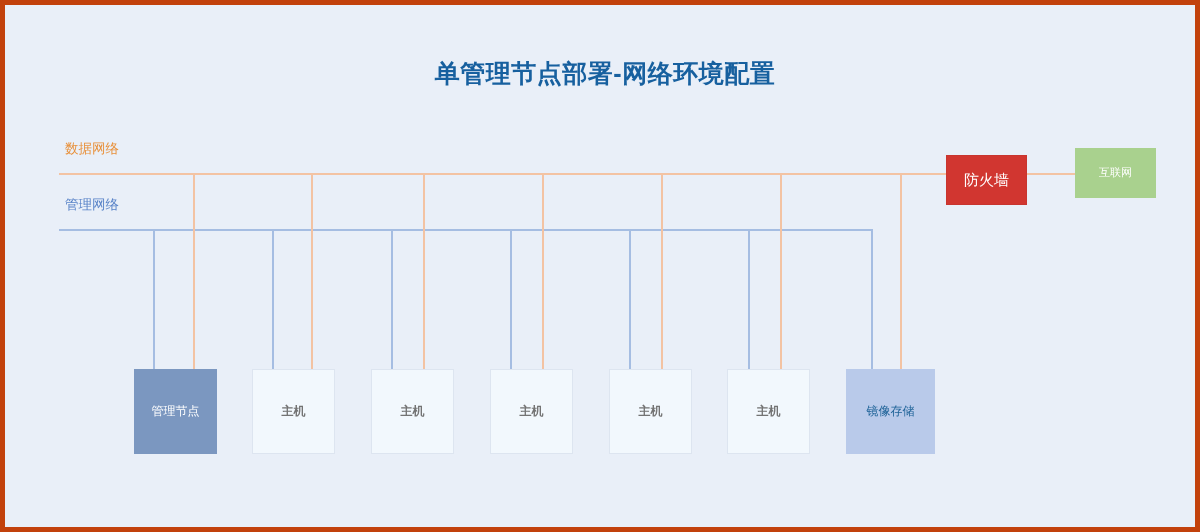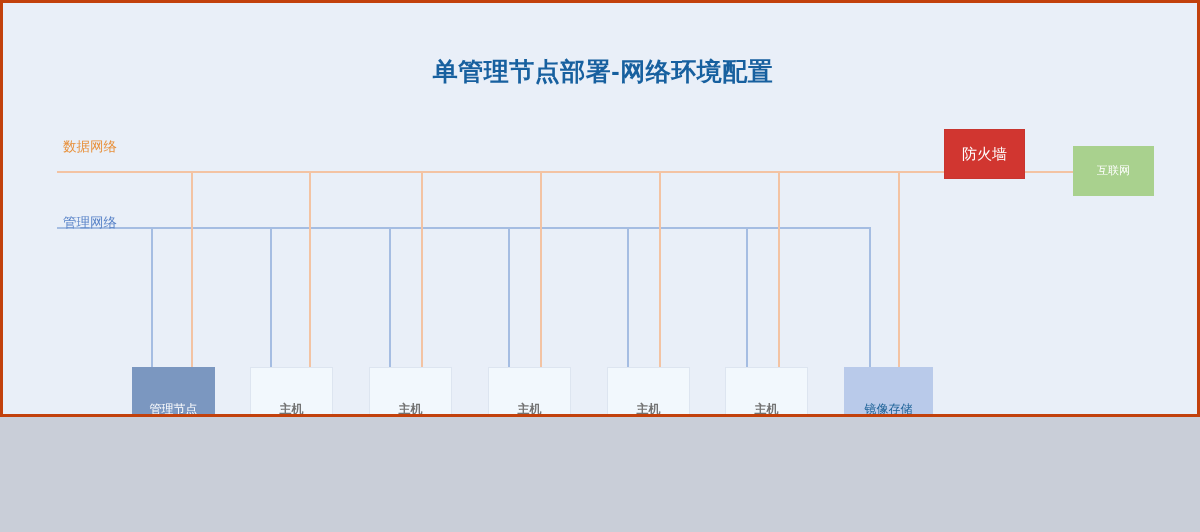--- a/index.html
+++ b/index.html
@@ -11,23 +11,23 @@
     width: 1200px;
     height: 532px;
     overflow: hidden;
     font-family: "Liberation Sans", "DejaVu Sans", sans-serif;
     background: #c9ced8;
   }
 
   #diagram-root {
     position: relative;
     width: 1200px;
-    height: 417px;
+    height: 532px;
     box-sizing: border-box;
-    border: 3px solid #c2410c;
+    border: 5px solid #c2410c;
     background: #e9eff8;
     overflow: hidden;
   }
 
   
   .diagram-title {
     position: absolute;
     left: 0;
     top: 52px;
     width: 1200px;
@@ -56,21 +56,20 @@
     position: absolute;
     font-size: 13.5px;
     white-space: nowrap;
     font-family: Liberation Serif, serif;
   }
   .bus-label-data {
     color: #e8913c;
   }
   .bus-label-mgmt {
     color: #5a84c8;
-    margin-top: 20px;
   }
 
   
   .drop {
     position: absolute;
     width: 2px;
   }
   .drop-data {
     background: #f3c3a3;
   }
@@ -167,21 +166,21 @@
       </div>
       <div class="node node-host" style="left: 722px; top: 364px; width: 83px; height: 85px;">
         <span>主机</span>
       </div>
       <div class="node node-storage" style="left: 841px; top: 364px; width: 89px; height: 85px;">
         <span>镜像存储</span>
       </div>
     </div>
 
   <div id="edge-nodes-layer">
-      <div class="node node-firewall" style="left: 941px; top: 126px; width: 81px; height: 50px;">
+      <div class="node node-firewall" style="left: 941px; top: 150px; width: 81px; height: 50px;">
         <span>防火墙</span>
       </div>
       <div class="node node-internet" style="left: 1070px; top: 143px; width: 81px; height: 50px;">
         <span>互联网</span>
       </div>
     </div>
 
   <div id="links-layer">
       <div class="bus bus-data" style="left: 1022px; top: 168px; width: 48px; background: rgb(243, 195, 163);"></div>
     </div>

